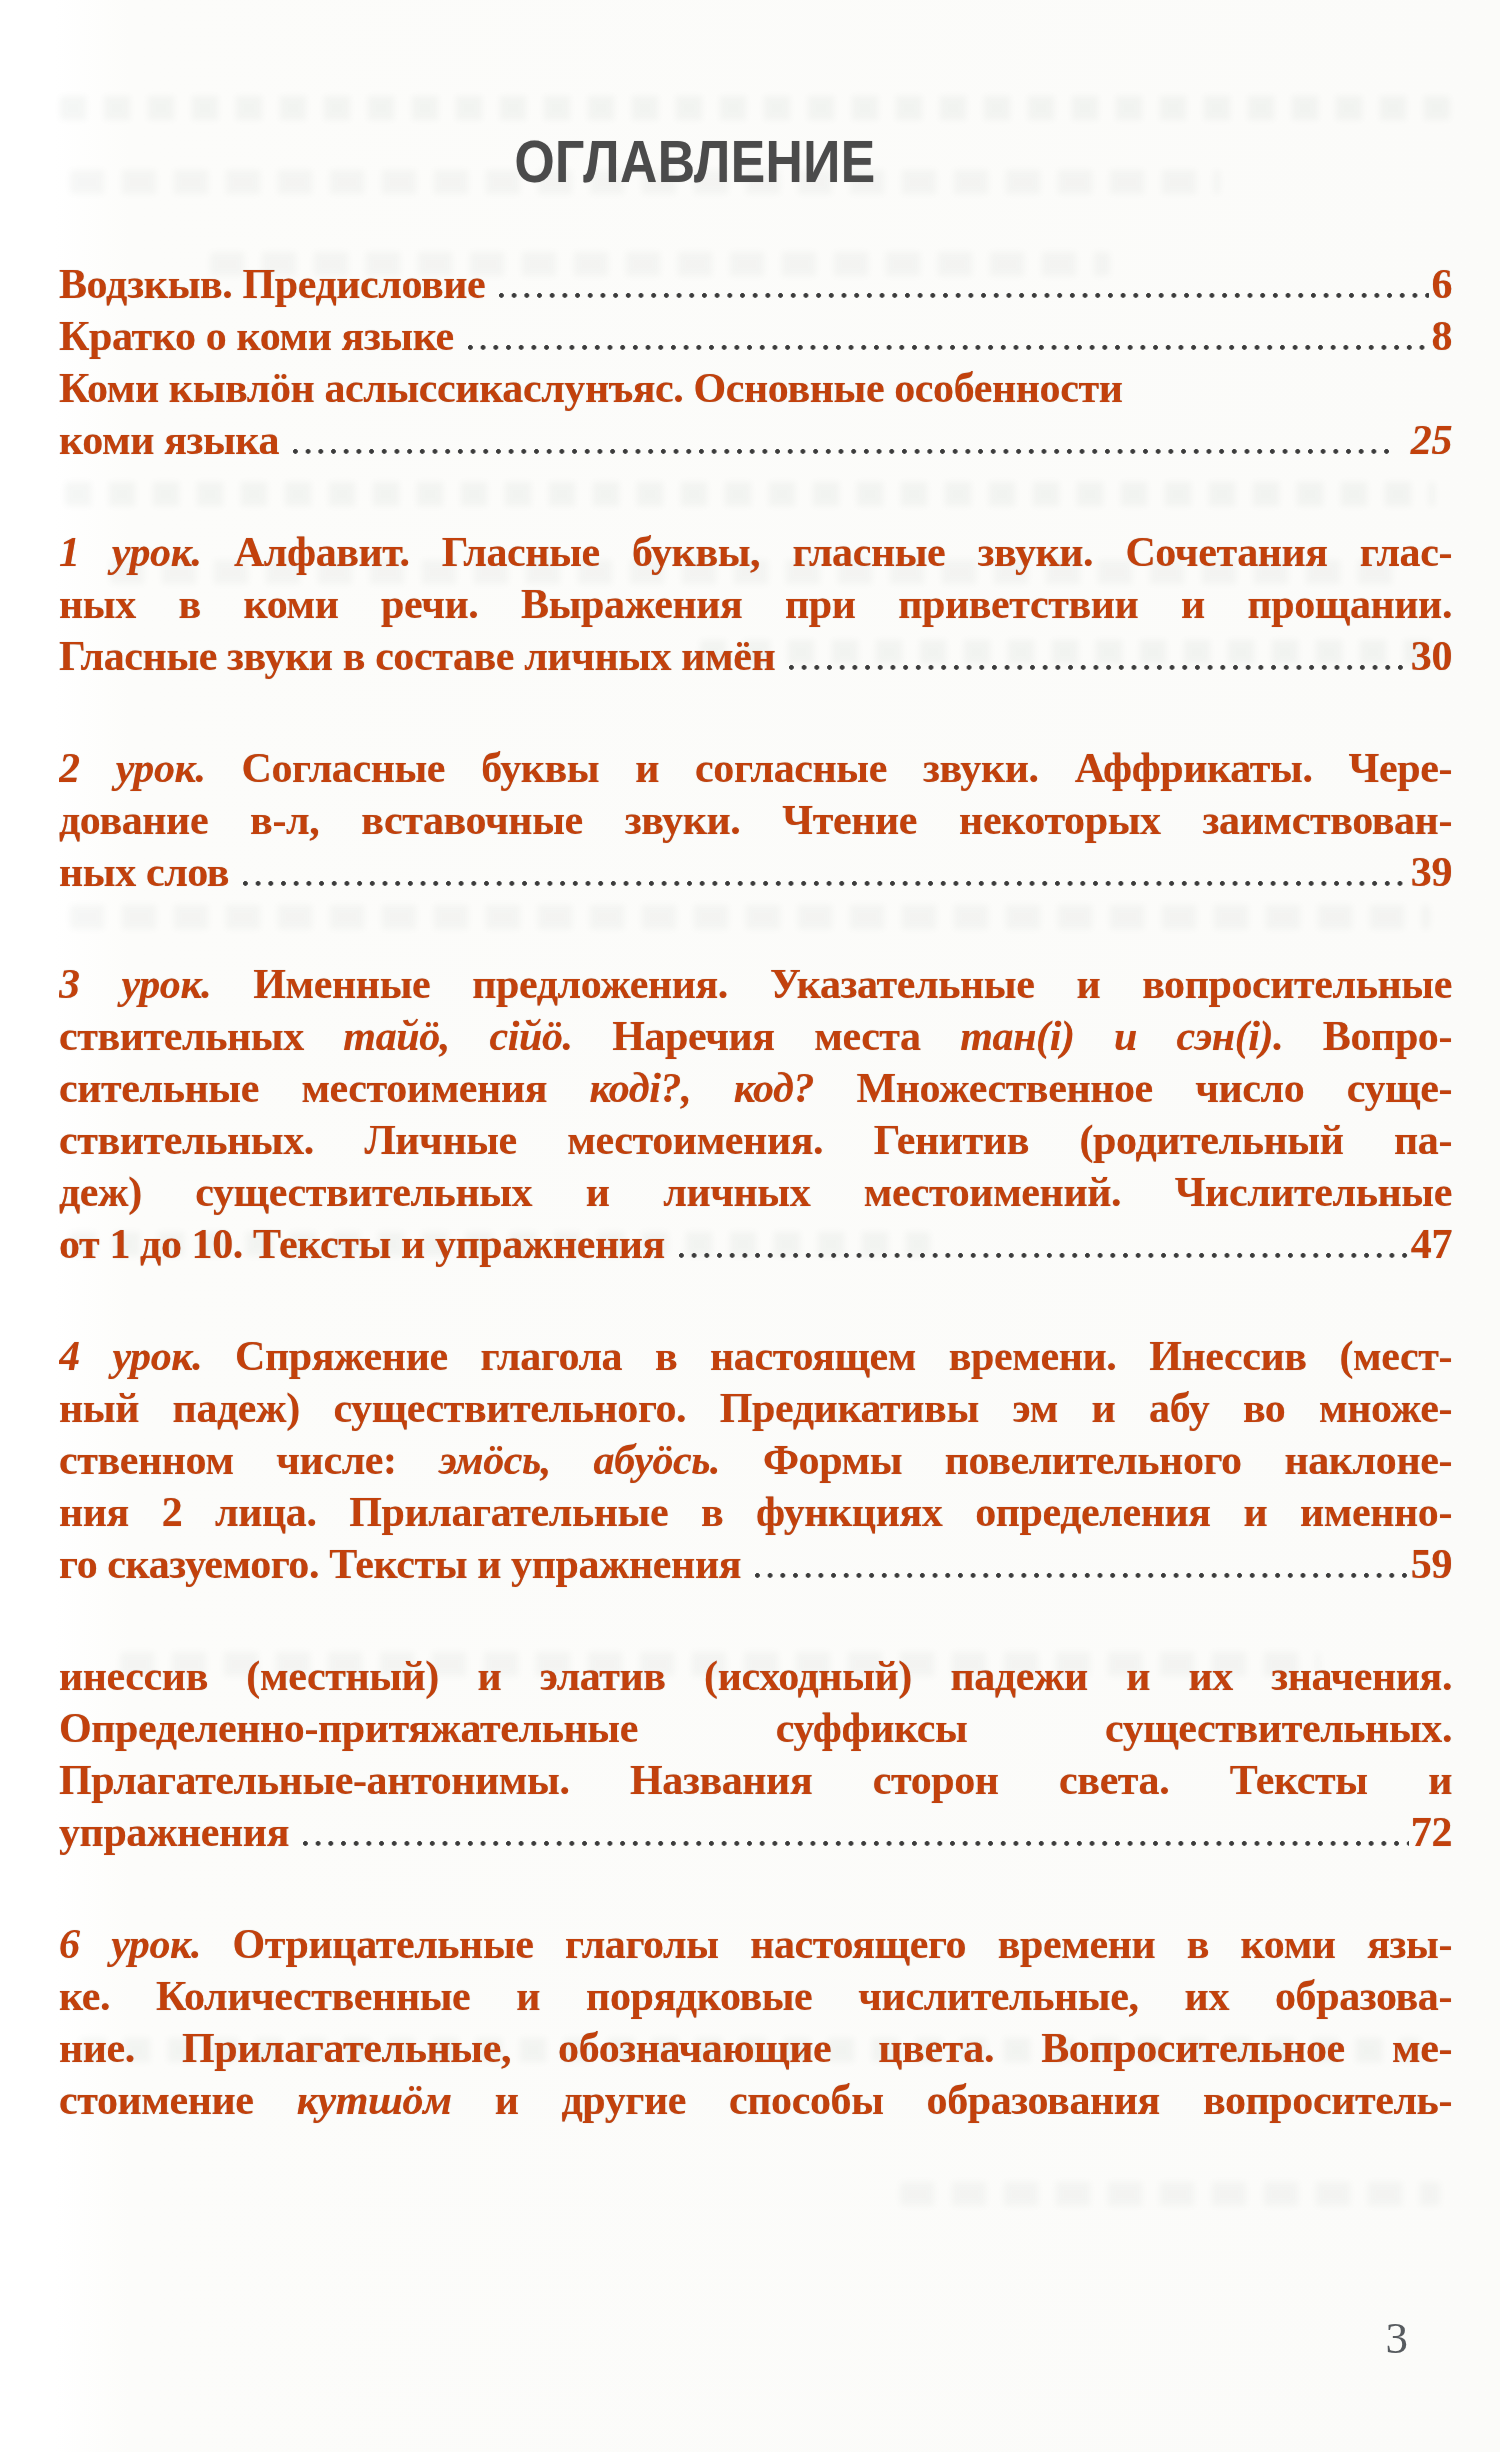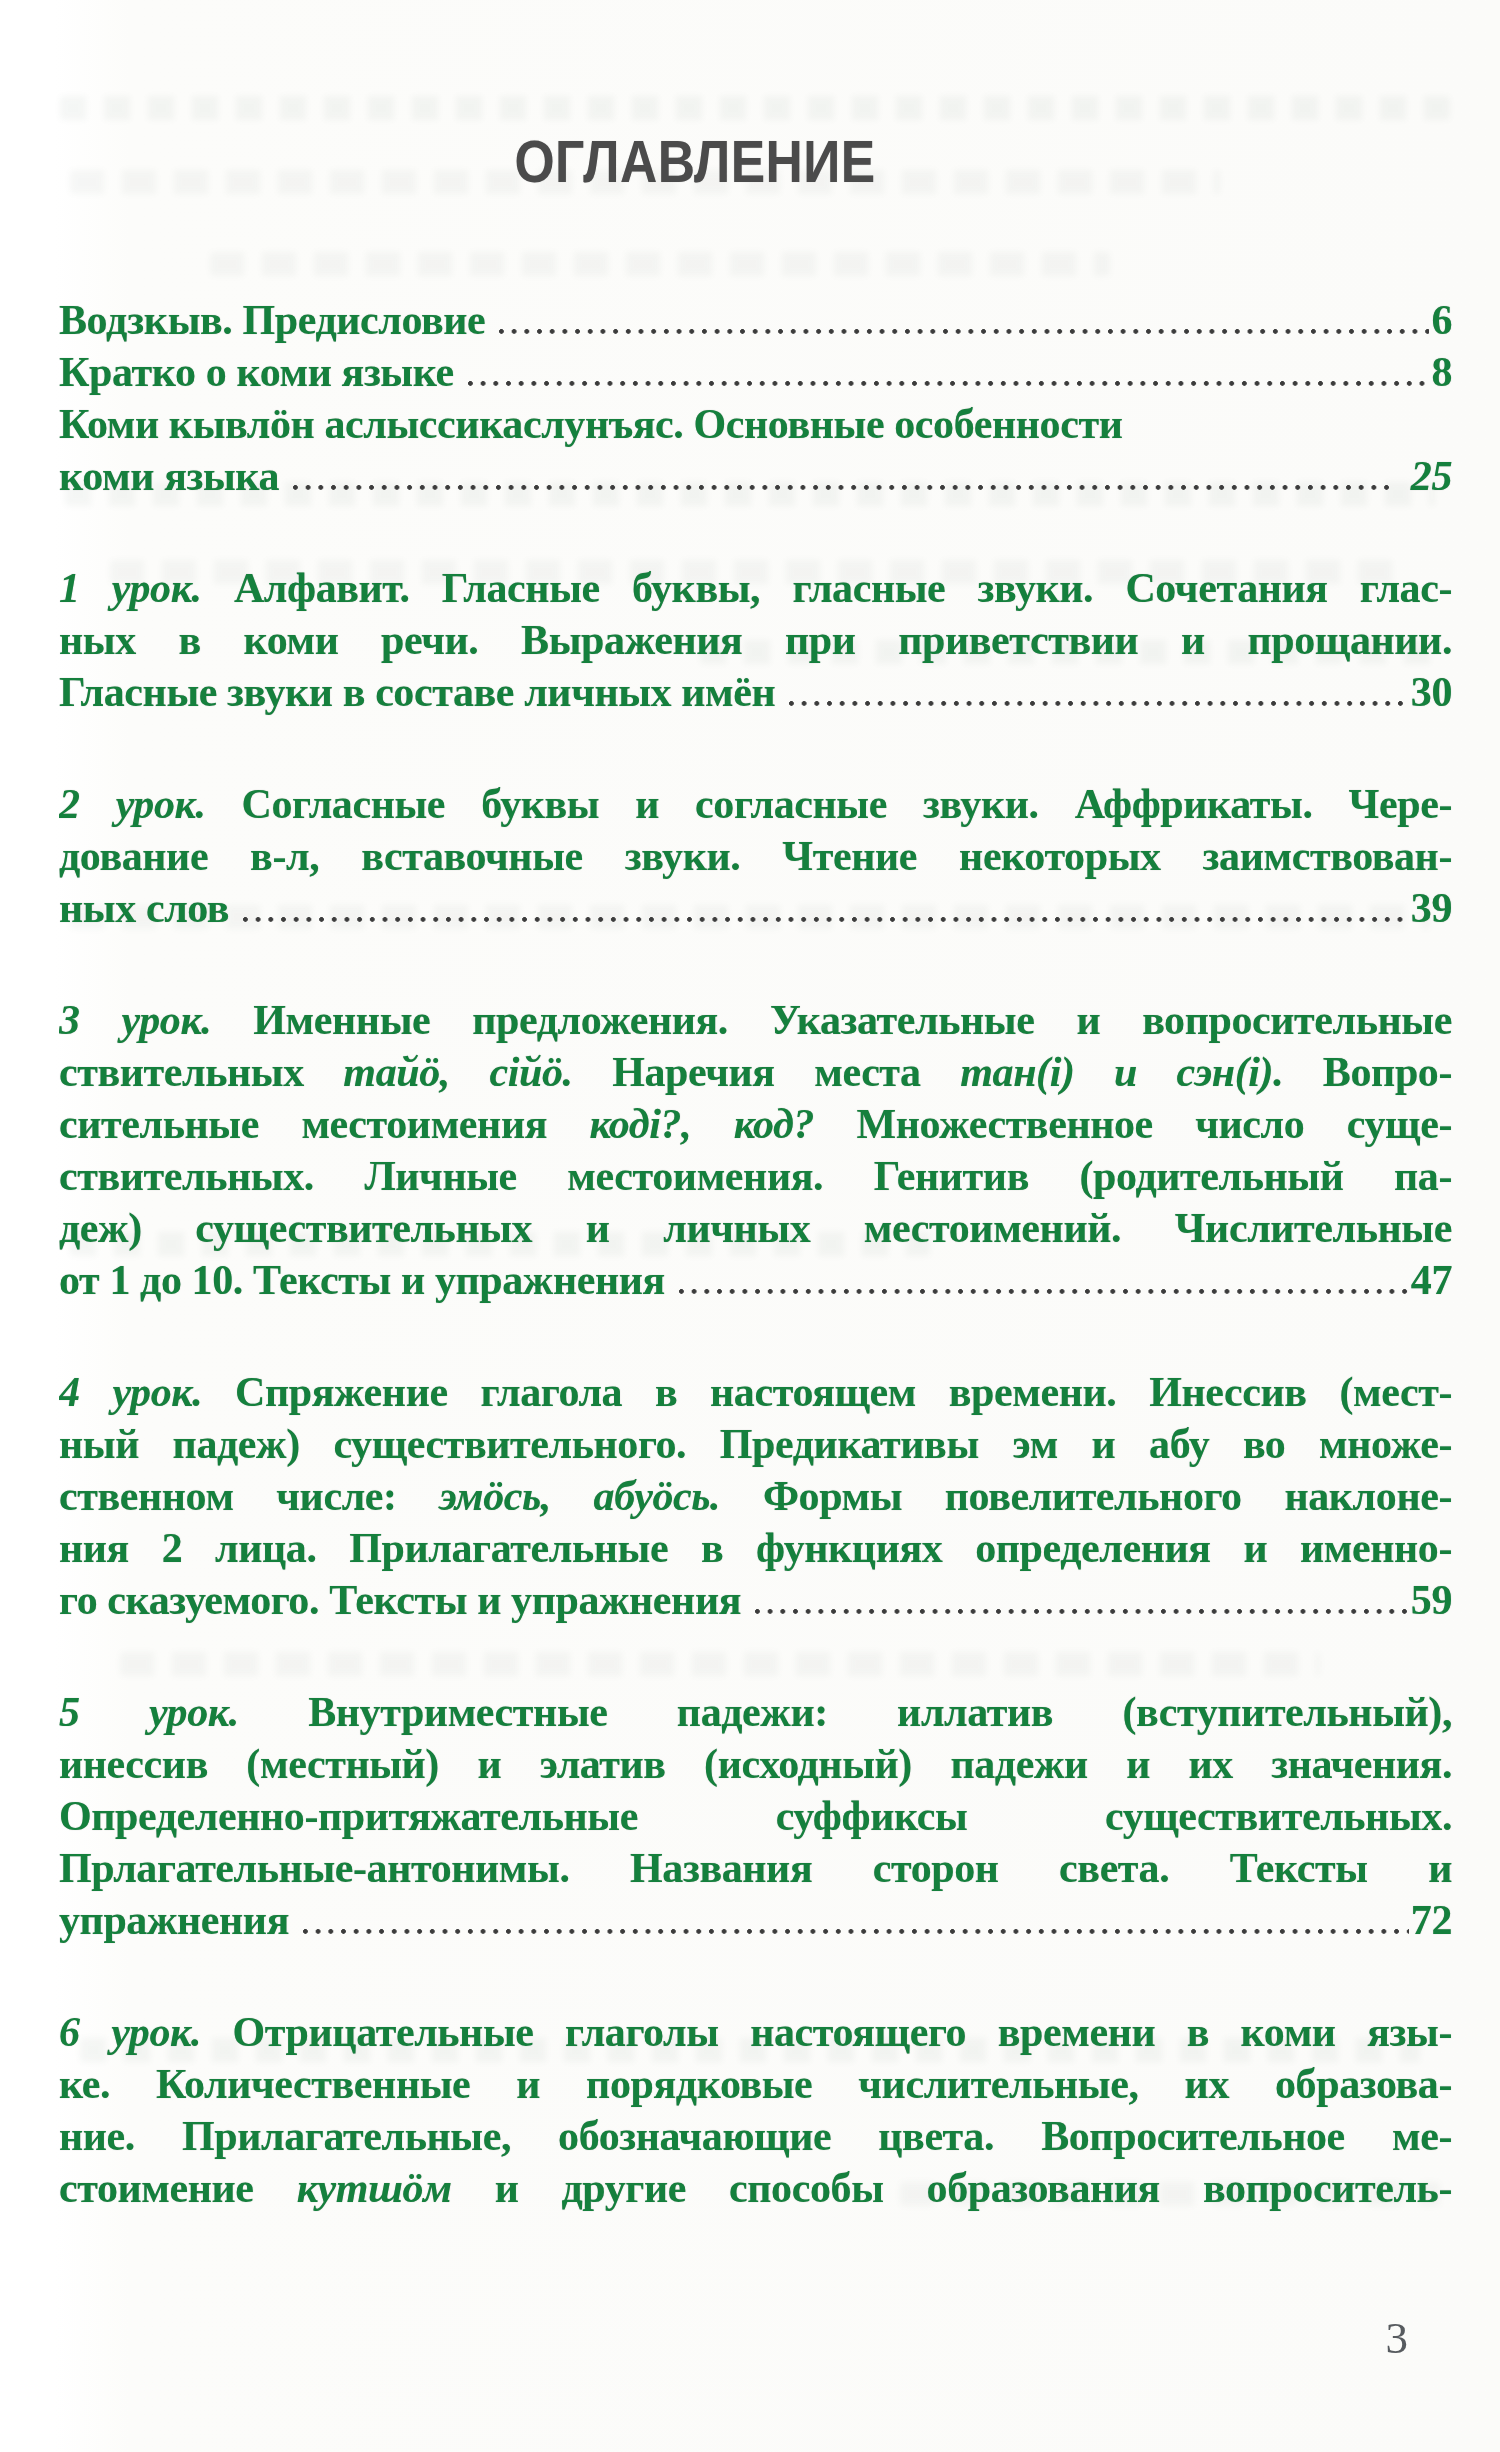--- a/index.html
+++ b/index.html
@@ -9,21 +9,21 @@
     font-family:"Liberation Serif",serif;
   }
   .sheet{position:absolute;inset:0;padding:0 48px 0 59px;box-sizing:border-box;}
   .title-row{margin-top:130px;height:64px;line-height:64px;text-align:center;margin-right:120px;}
   .title{
     display:inline-block;font-family:"Liberation Sans",sans-serif;font-weight:bold;
     font-size:60px;color:#4b4b4b;transform:scaleX(0.86);transform-origin:center;
     letter-spacing:.5px;text-shadow:0 0 1px rgba(75,75,75,.35);
   }
   .toc{
-    margin-top:100px;color:#15803d;font-weight:bold;font-size:42px;
+    margin-top:64px;color:#c2410c;font-weight:bold;font-size:42px;
     letter-spacing:-0.4px;text-shadow:0 0 1px rgba(58,58,58,.4);
   }
   .entry{margin:0;}
   .entry.spaced{margin-top:60px;}
   .line{line-height:52px;height:52px;overflow:hidden;text-align:left;}
   .line.just{text-align:justify;text-align-last:justify;}
   .it{font-style:italic;}
   .lastline{display:flex;align-items:baseline;}
   .lltext{white-space:pre;}
   .dots{
@@ -121,21 +121,20 @@
         <div class="line just"><span>ный падеж) существительного. Предикативы эм и абу во множе-</span></div>
         <div class="line just"><span>ственном числе: </span><span class="it">эмöсь, абуöсь.</span><span> Формы повелительного наклоне-</span></div>
         <div class="line just"><span>ния 2 лица. Прилагательные в функциях определения и именно-</span></div>
         <div class="line lastline">
           <span class="lltext"><span>го сказуемого. Тексты и упражнения</span></span>
           <span class="dots"></span>
           <span class="pref">59</span>
         </div>
       </div>
       <div class="entry spaced">
-        <div class="line just"><span class="it">5 урок.</span><span> Внутриместные падежи: иллатив (вступительный),</span></div>
         <div class="line just"><span>инессив (местный) и элатив (исходный) падежи и их значения.</span></div>
         <div class="line just"><span>Определенно-притяжательные суффиксы существительных.</span></div>
         <div class="line just"><span>Прлагательные-антонимы. Названия сторон света. Тексты и</span></div>
         <div class="line lastline">
           <span class="lltext"><span>упражнения</span></span>
           <span class="dots"></span>
           <span class="pref">72</span>
         </div>
       </div>
       <div class="entry spaced">

